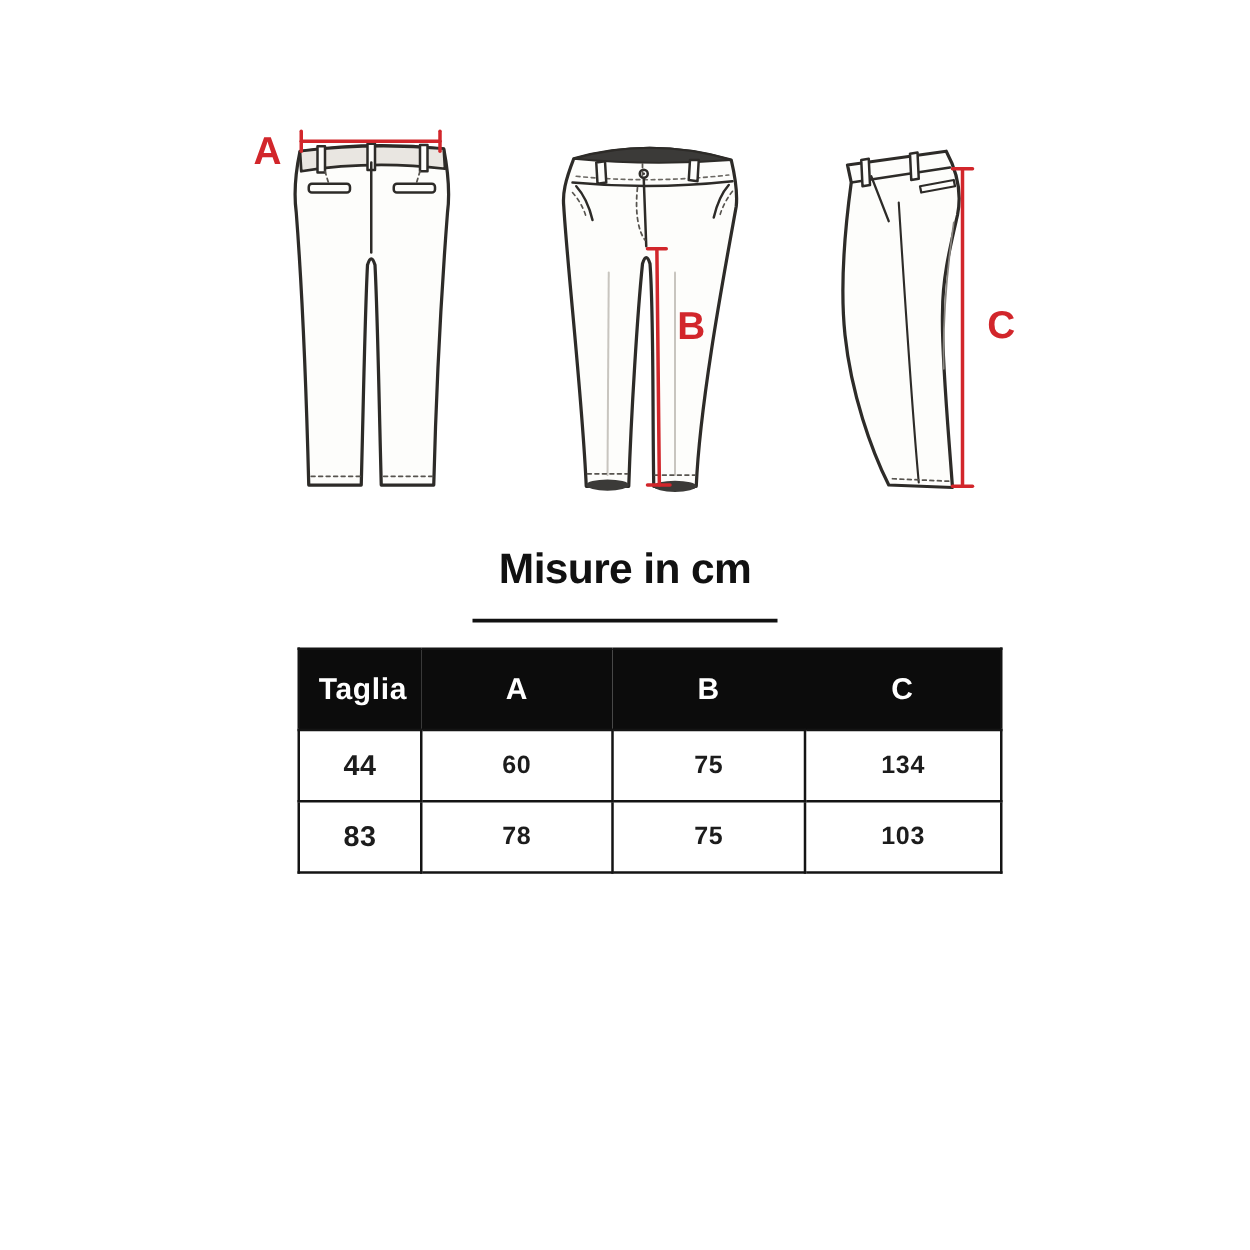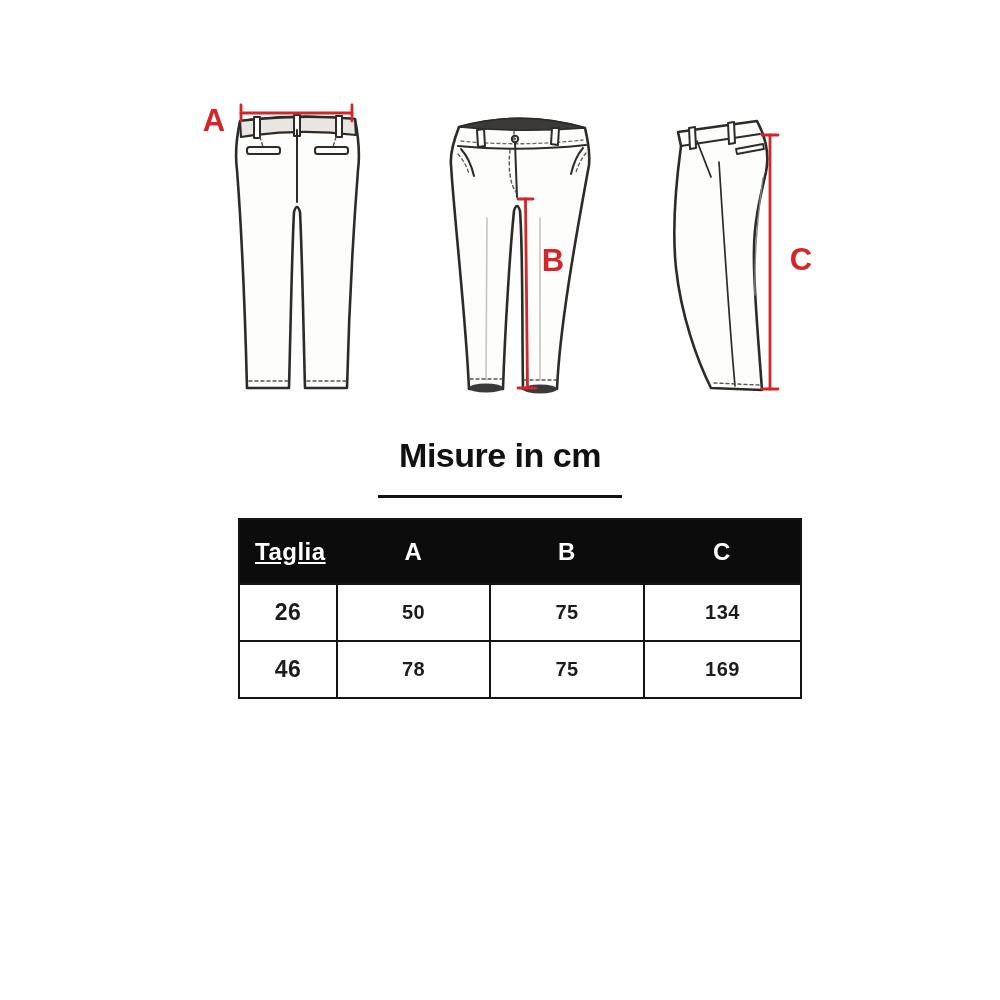--- a/index.html
+++ b/index.html
@@ -22,21 +22,21 @@
   }
   table.size-table col.c1 { width:98px; }
   table.size-table col.c2 { width:153px; }
   table.size-table col.c3 { width:154px; }
   table.size-table col.c4 { width:157px; }
   table.size-table th {
     background:#0c0c0c; color:#ffffff; height:61px;
     font-size:24px; font-weight:700; border:none; text-align:center;
     letter-spacing:0.5px;
   }
-  table.size-table th.first { text-align:left; padding-left:15px;text-decoration:underline; }
+  table.size-table th.first { text-align:left; padding-left:15px; }
   table.size-table td {
     border:2px solid #141414; background:#ffffff; height:53px;
     text-align:center; font-size:20px; font-weight:700; color:#1c1c1c;
     letter-spacing:0.5px;
   }
   table.size-table td.first { font-size:23px; }
   .mlabel { font-family:"Liberation Sans", sans-serif; font-weight:700; }
 </style>
 </head>
 <body>
@@ -159,27 +159,27 @@
     <thead>
       <tr>
         <th class="first">Taglia</th>
         <th>A</th>
         <th>B</th>
         <th>C</th>
       </tr>
     </thead>
     <tbody>
       <tr>
-        <td class="first">26</td>
-        <td>50</td>
+        <td class="first">44</td>
+        <td>60</td>
         <td>75</td>
         <td>134</td>
       </tr>
       <tr>
-        <td class="first">46</td>
+        <td class="first">83</td>
         <td>78</td>
         <td>75</td>
-        <td>169</td>
+        <td>103</td>
       </tr>
     </tbody>
   </table>
 
 </div>
 
 </body></html>

